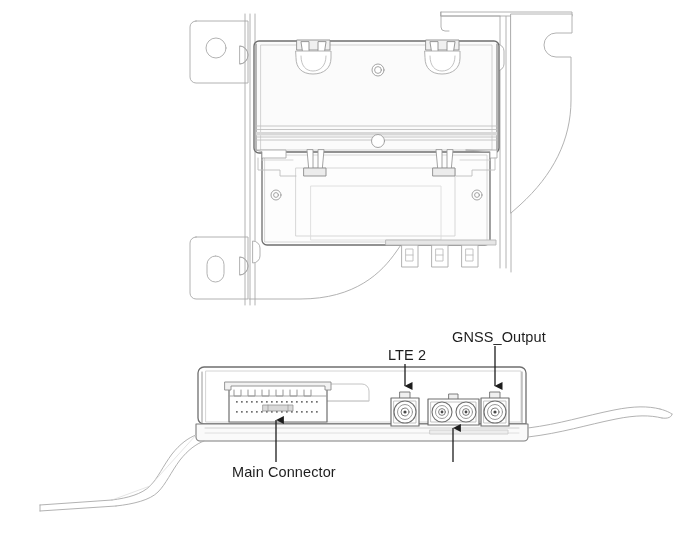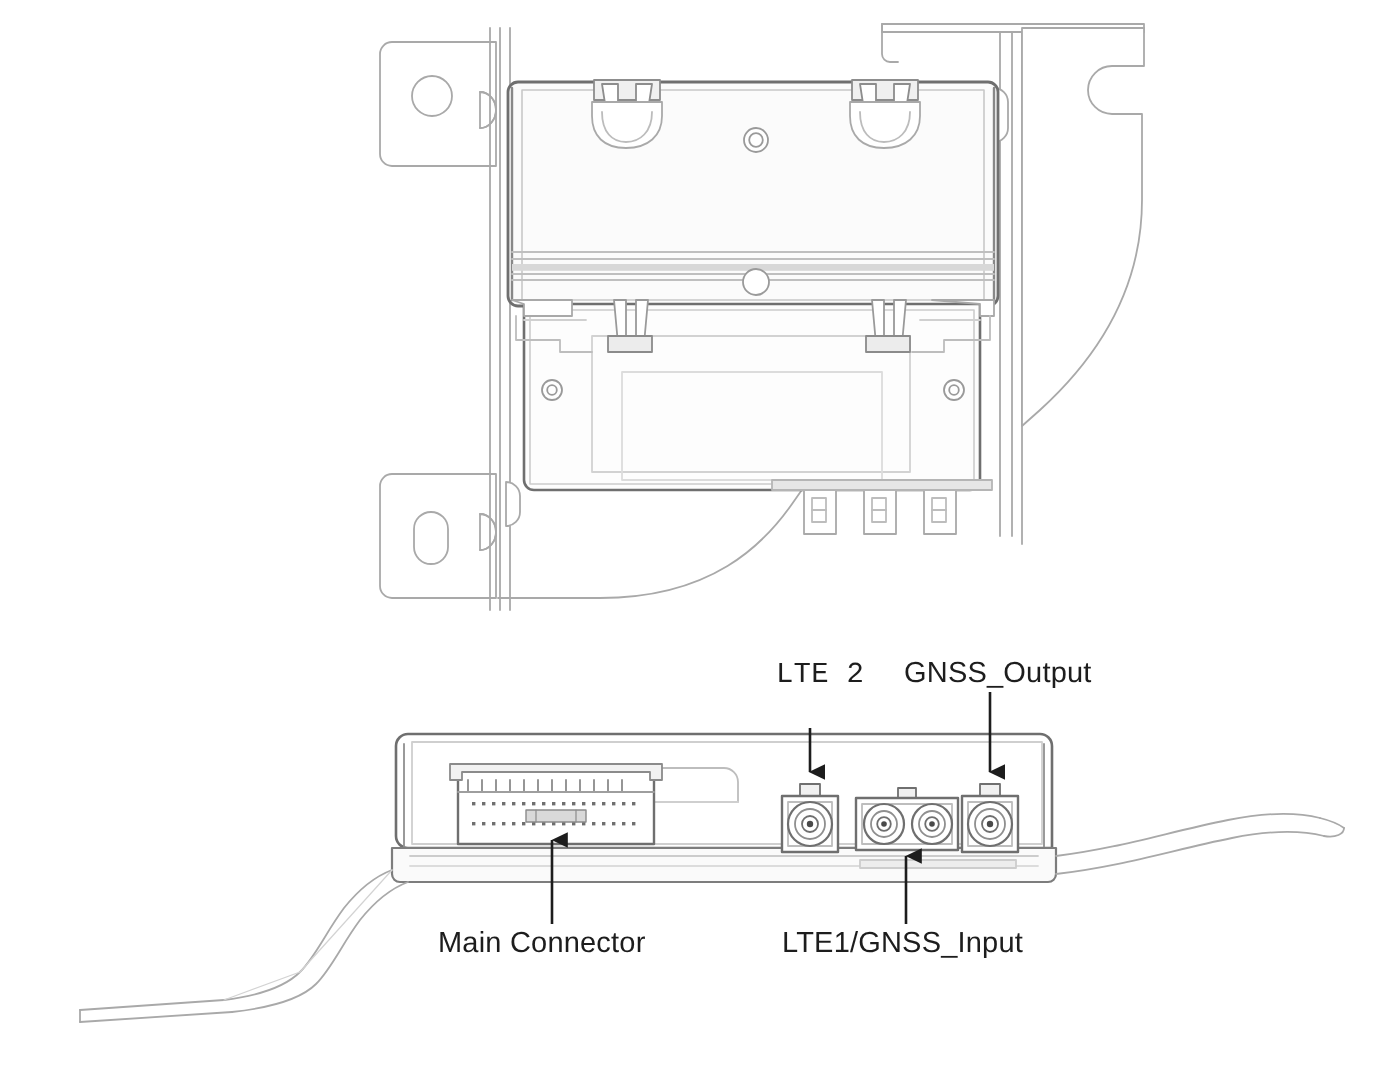--- a/index.html
+++ b/index.html
@@ -32,22 +32,22 @@
   .callout-label {
     position: absolute;
     font-family: "Liberation Sans", sans-serif;
     font-size: 14.5px;
     color: #1d1d1d;
     white-space: nowrap;
     letter-spacing: 0.1px;
     line-height: 1;
   }
   #label-gnss-output { left: 452px; top: 330px; }
-  #label-lte2        { left: 388px; top: 331px; font-family: Liberation Mono, monospace; }
-  #label-main-connector { left: 219px; top: 465px; }
+  #label-lte2        { left: 388px; top: 348px; }
+  #label-main-connector { left: 232px; top: 465px; }
   #label-lte1-gnss-input { left: 391px; top: 465px; }
 </style>
 </head>
 <body>
 
 <div id="figure-root">
 
   <svg class="diagram" viewBox="0 0 699 539">
     <defs>
       <marker id="arrowdown" markerWidth="9" markerHeight="9" refX="4.5" refY="8" orient="auto" markerUnits="userSpaceOnUse">
@@ -332,15 +332,14 @@
       <line x1="453" y1="462" x2="453" y2="428" marker-end="url(#arrowup)"></line>
     </g>
   </svg>
 
   <div class="callout-label" id="label-gnss-output">GNSS_Output</div>
 
   <div class="callout-label" id="label-lte2">LTE 2</div>
 
   <div class="callout-label" id="label-main-connector">Main Connector</div>
 
-  <div class="callout-label" id="label-lte1-gnss-input">LTE1/GNSS_Input</div>
 
 </div>
 
 </body></html>

